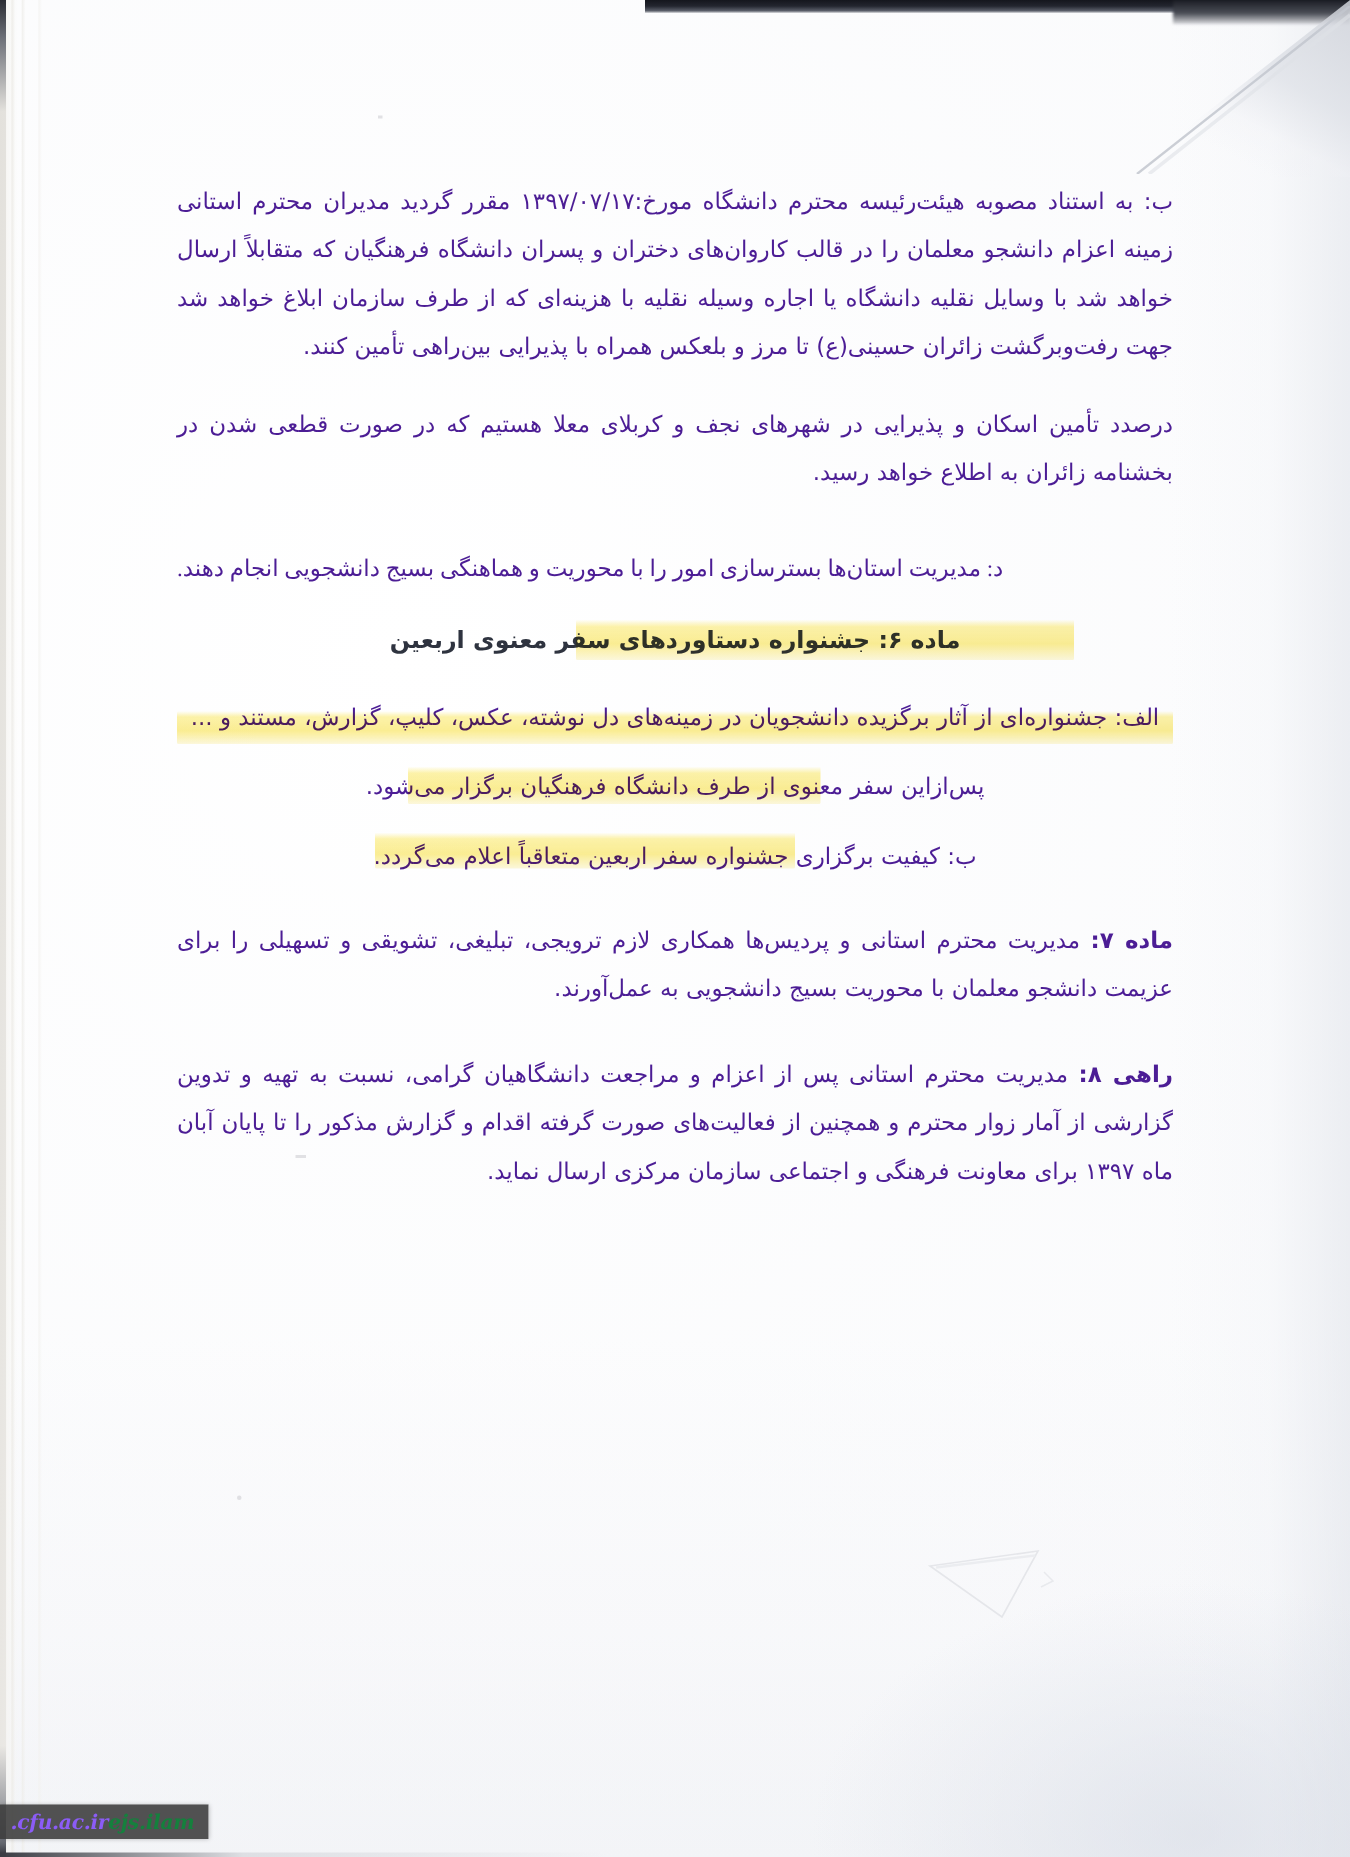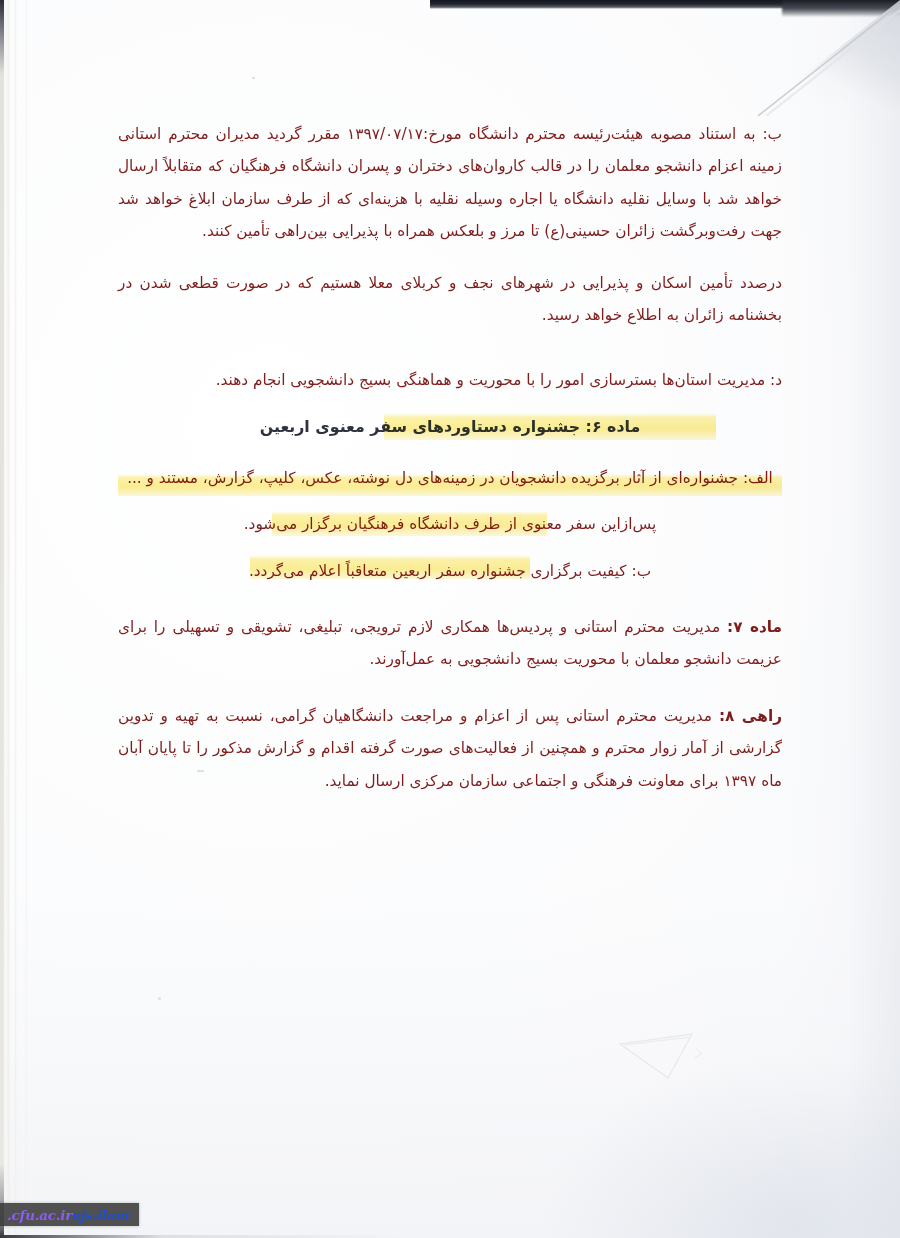--- a/index.html
+++ b/index.html
@@ -86,21 +86,21 @@
     top:118px;left:118px;width:664px;
     direction:rtl;text-align:justify;
     color:#353a46;
   }
   .para{
     font-size:15.3px;
     line-height:32.4px;
     text-align:justify;
     text-justify:inter-word;
     margin:0;
-    color:#7f1d1d;
+    color:#4c1d95;
     letter-spacing:.1px;
   }
   .gap-sm{height:14px;}
   .gap-md{height:19px;}
   .gap-lg{height:24px;}
 
   .heading{
     font-size:15.8px;
     font-weight:bold;
     line-height:32px;
@@ -135,21 +135,21 @@
     position:absolute;left:0;bottom:12px;
     height:23px;
     padding:0 9px 0 7px;
     display:flex;align-items:center;
     background:rgba(58,58,58,0.88);
     box-shadow:0 0 3px rgba(0,0,0,.25);
   }
   #watermark .wm-a{
     font-family:"DejaVu Serif","Liberation Serif",serif;
     font-style:italic;font-weight:bold;font-size:13.5px;
-    color:#1d4ed8;direction:ltr;letter-spacing:-.2px;
+    color:#15803d;direction:ltr;letter-spacing:-.2px;
   }
   #watermark .wm-b{
     font-family:"DejaVu Serif","Liberation Serif",serif;
     font-style:italic;font-weight:bold;font-size:13.5px;
     color:#8b5cf6;direction:ltr;letter-spacing:-.2px;
   }
 </style>
 </head>
 <body>
 
@@ -185,21 +185,21 @@
 
     <div class="gap-md"></div>
 
     <p class="para">درصدد تأمین اسکان و پذیرایی در شهرهای نجف و کربلای معلا هستیم که در صورت قطعی شدن در بخشنامه زائران به اطلاع خواهد رسید.</p>
 
     <div class="gap-sm"></div>
 
 
     <div class="gap-md"></div>
 
-    <p class="para" style="text-align:right;">د: مدیریت استان‌ها بسترسازی امور را با محوریت و هماهنگی بسیج دانشجویی انجام دهند.</p>
+    <p class="para" style="text-align:left;font-family:Liberation Serif, serif;">د: مدیریت استان‌ها بسترسازی امور را با محوریت و هماهنگی بسیج دانشجویی انجام دهند.</p>
 
     <div class="gap-sm"></div>
 
     <div class="blk">
       <div class="hl" style="right:66px;top:2px;width:332px;height:27px;"></div>
       <p class="heading">ماده ۶: جشنواره دستاوردهای سفر معنوی اربعین</p>
     </div>
 
     <div class="gap-md"></div>
 

